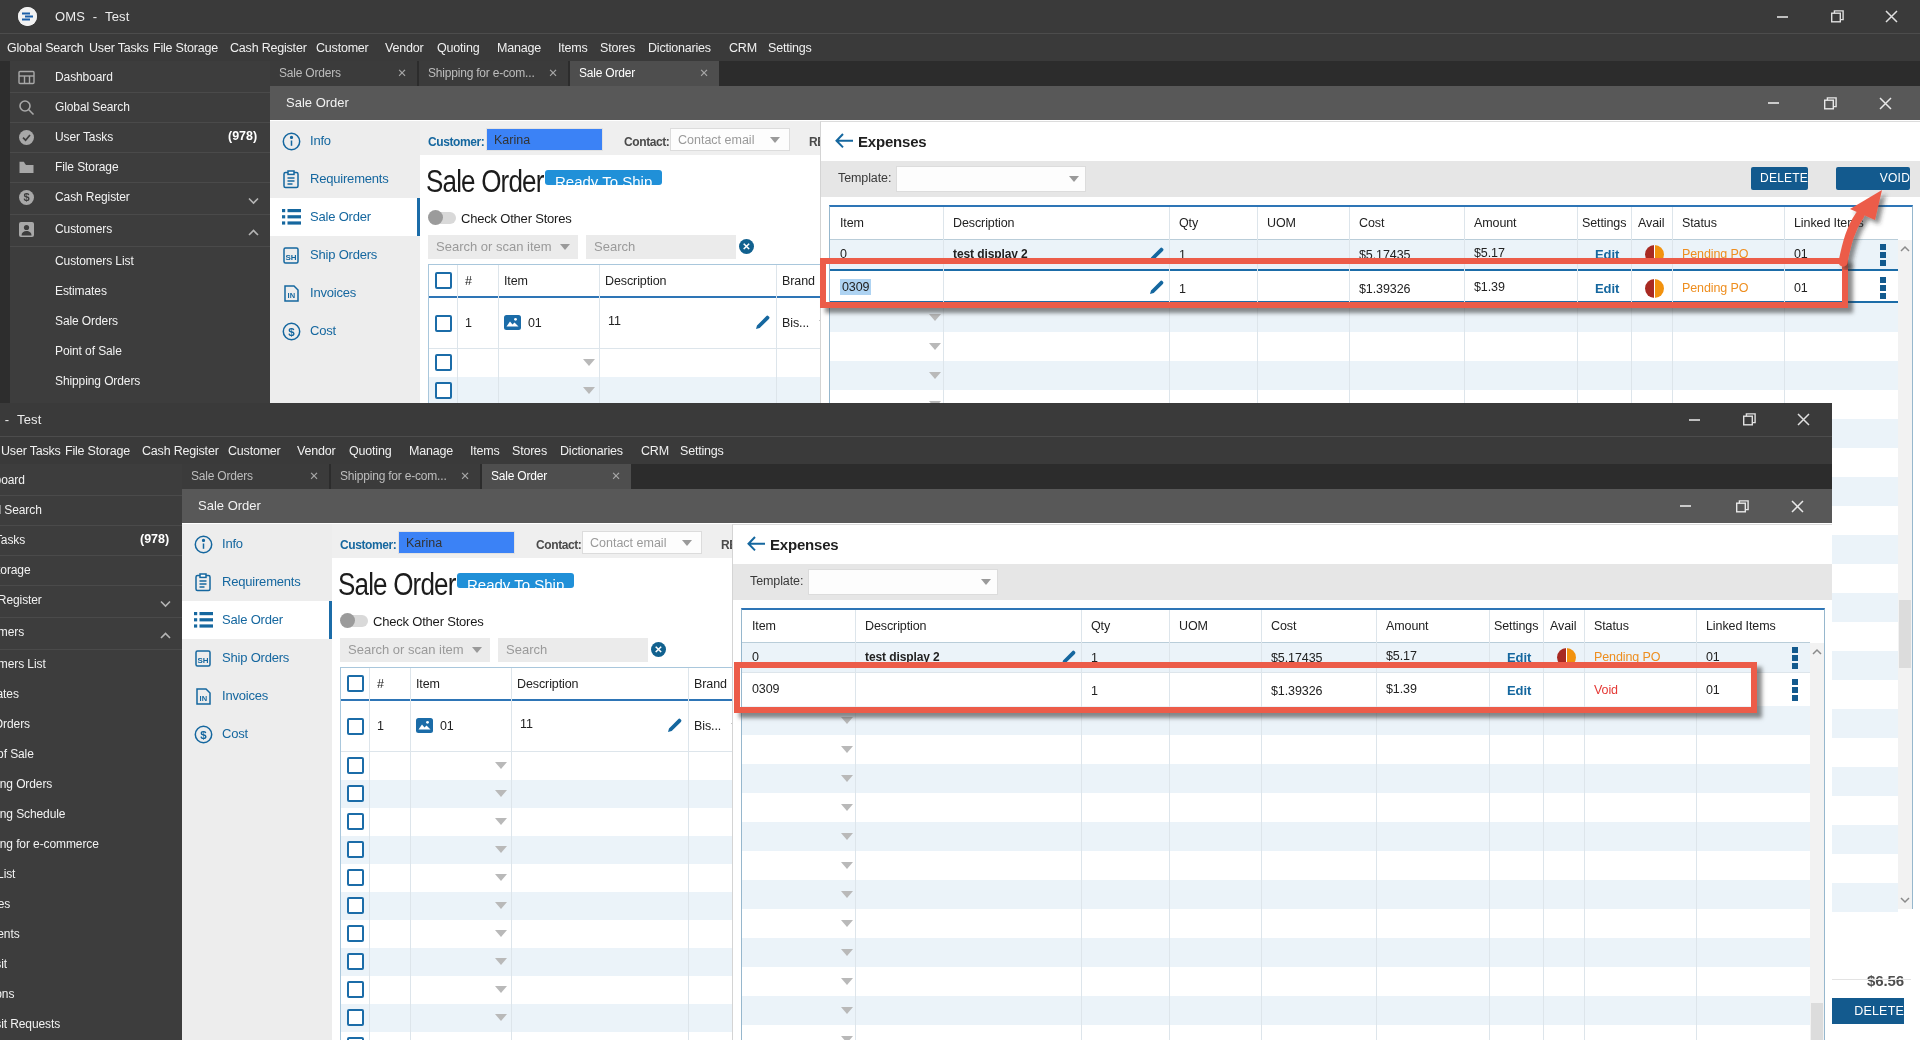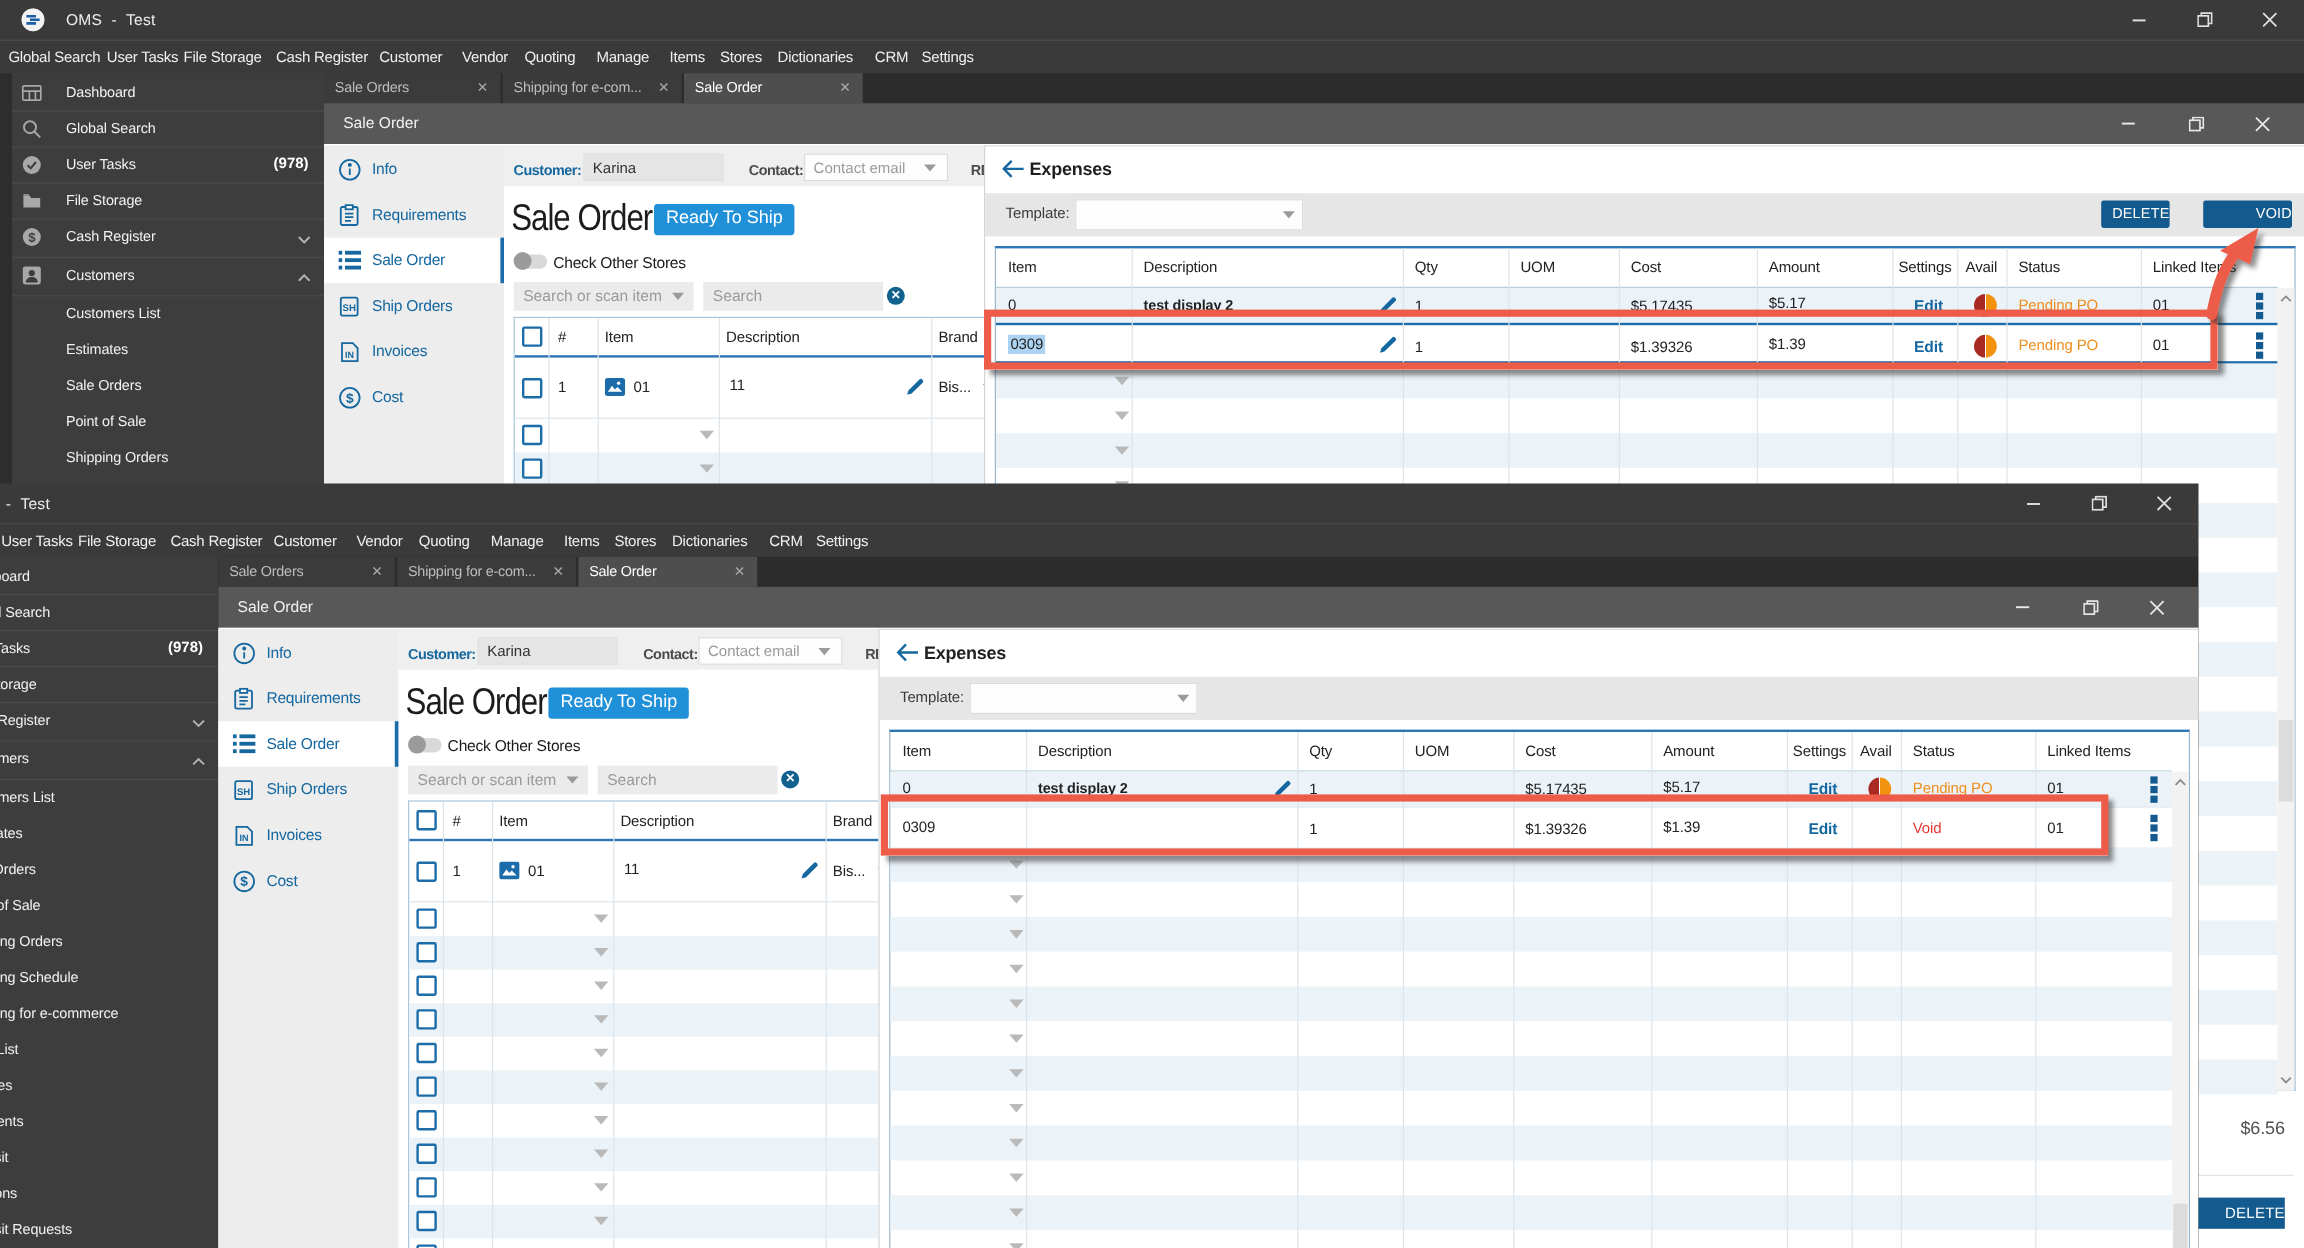--- a/index.html
+++ b/index.html
@@ -43,30 +43,30 @@
 .nav{position:absolute;left:0;top:1px;width:150px;height:919px;background:#ededed;}
 .navitem{position:absolute;left:0;width:150px;height:38px;}
 .navitem.on{background:#fff;}
 .navitem.on .bar{position:absolute;right:0;top:0;width:3px;height:38px;background:#1b6ca8;}
 .navitem .nlbl{position:absolute;left:40px;top:11px;font-size:13px;color:#15679f;letter-spacing:-.2px;}
 .navitem .nico{position:absolute;left:12px;top:10px;width:18px;height:18px;color:#15679f;}
 
 .custstrip{position:absolute;left:150px;top:1px;width:1500px;height:34px;background:#efefef;}
 .lblblue{position:absolute;font-size:12px;font-weight:bold;color:#15679f;letter-spacing:-.4px;}
 .lbldark{position:absolute;font-size:12px;font-weight:bold;color:#4a4a4a;letter-spacing:-.4px;}
-.field{position:absolute;background:#e5e5e5;border:1px solid #e2e2e2;font-size:12.5px;color:#333;
+.field{position:absolute;background:#3b82f6;border:1px solid #e2e2e2;font-size:12.5px;color:#333;
  padding:4px 0 0 7px;}
 .ddown{position:absolute;background:#fdfdfd;border:1px solid #dcdcdc;font-size:12.5px;color:#9a9a9a;
  padding:4px 0 0 7px;}
 .dar{position:absolute;width:0;height:0;border-left:5px solid transparent;
  border-right:5px solid transparent;border-top:6px solid #9a9a9a;}
 
 .h1so{position:absolute;font-size:31px;font-weight:300;color:#1c1c1c;letter-spacing:-1px;transform:scaleX(.84);transform-origin:left top;white-space:nowrap;}
 .badge{position:absolute;background:#2090d8;color:#fff;font-size:15px;border-radius:3px;
- padding:3px 10px 0 10px;height:26px;}
+ padding:3px 10px 0 10px;height:15px;}
 .togglebg{position:absolute;width:26px;height:12px;border-radius:6px;background:#d9d9d9;}
 .toggleknob{position:absolute;width:15px;height:15px;border-radius:50%;background:#9b9b9b;}
 .toglbl{position:absolute;font-size:13px;color:#1a1a1a;letter-spacing:-.2px;}
 .sbox{position:absolute;background:#ebebeb;font-size:13px;color:#9a9a9a;padding:4px 0 0 8px;}
 .xcirc{position:absolute;width:15px;height:15px;border-radius:50%;background:#11618f;color:#fff;
  font-size:10px;font-weight:bold;text-align:center;line-height:15px;}
 
 .vline{position:absolute;width:1px;background:#dde5eb;}
 .hline{position:absolute;height:1px;background:#dde5eb;}
 .thead{font-size:12.5px;color:#2b2b2b;letter-spacing:-.2px;}
@@ -604,21 +604,21 @@
             <div class="scrtrack">
               <svg width="14" height="14" viewBox="0 0 14 14" style="position:absolute;top:2px;left:0">
                 <path d="M3 9 L7 5 L11 9" fill="none" stroke="#8a8a8a" stroke-width="1.5"></path>
               </svg>
               <div class="abs" style="left:1px;top:360px;width:12px;height:68px;background:#dcdcdc"></div>
               <svg width="14" height="14" viewBox="0 0 14 14" style="position:absolute;bottom:2px;left:0">
                 <path d="M3 5 L7 9 L11 5" fill="none" stroke="#8a8a8a" stroke-width="1.5"></path>
               </svg>
             </div>
           </div>
-          <span class="cell" style="left:1046px;top:810px;font-size:15px;font-weight:normal;color:#4e4e4e">$6.56</span>
+          <span class="cell" style="left:1046px;top:850px;font-size:15px;font-weight:bold;color:#4e4e4e">$6.56</span>
           <div class="hline" style="left:20px;top:857px;width:1070px;background:#e3e3e3"></div>
           <div class="btn" style="left:990px;top:876px;width:93px;height:26px;padding-top:6px;font-size:12.5px">DELETE</div>
         </div>
       </div>
     </div>
     <div class="redrect annot va" style="left:820px;top:258px;width:1028px;height:50px"></div>
     <svg class="abs annot va" style="left:1825px;top:180px" width="80" height="90" viewBox="0 0 80 90">
       <g filter="url(#ds)">
         <path d="M18 82 C22 62 26 48 35 35" fill="none" stroke="#ec5c49" stroke-width="9" stroke-linecap="round"></path>
         <path d="M25 29 L57 10 L50 40 Z" fill="#ec5c49"></path>

